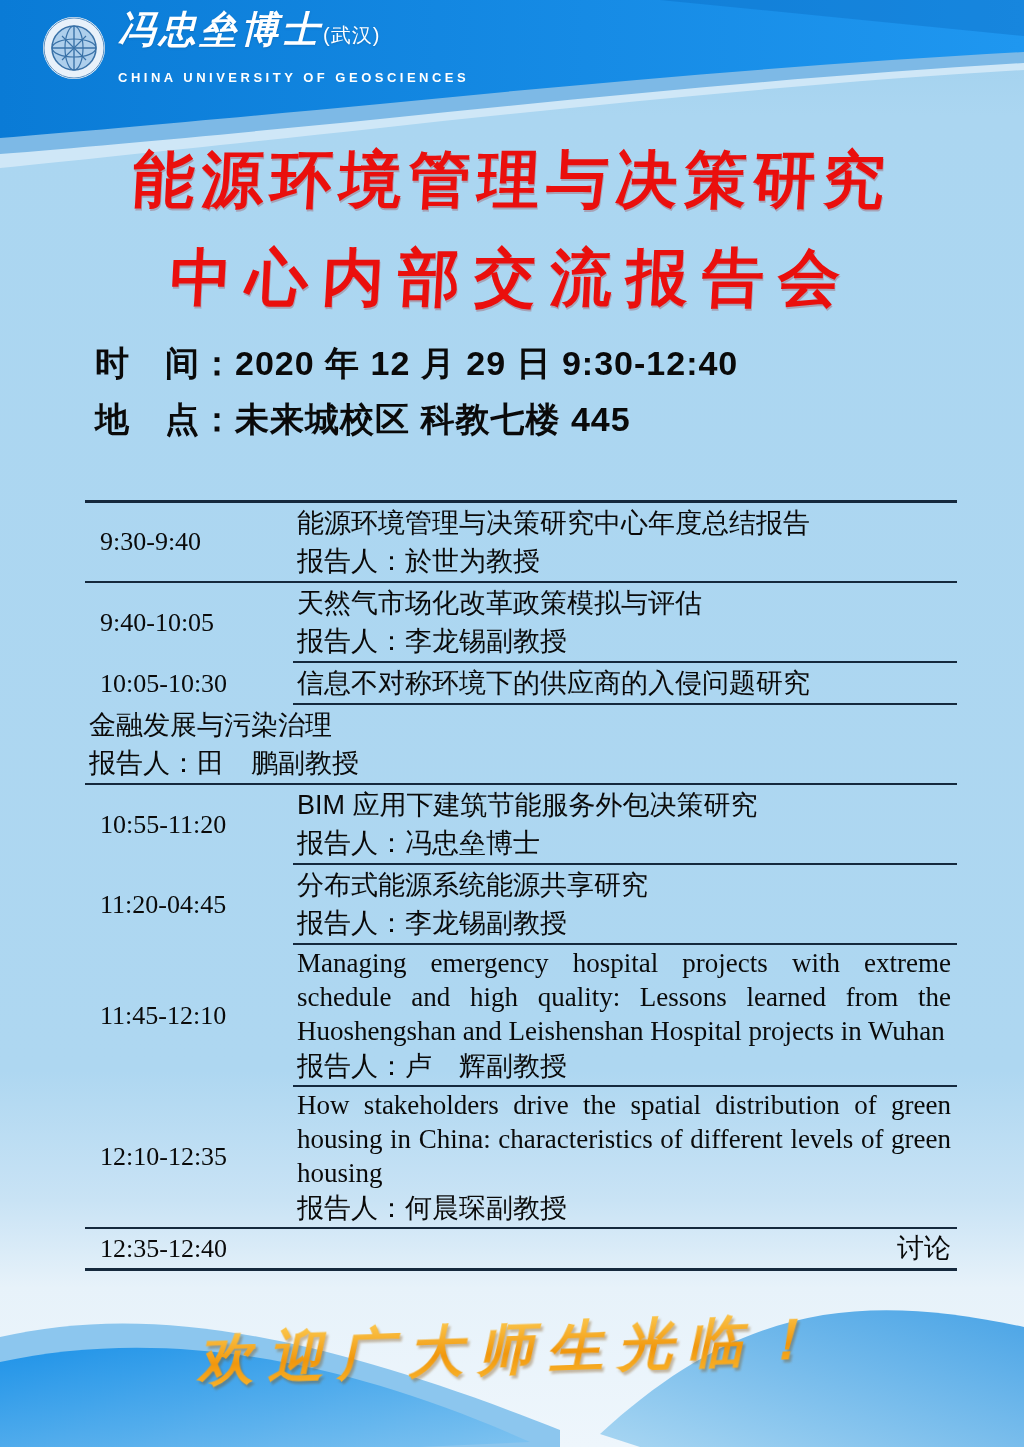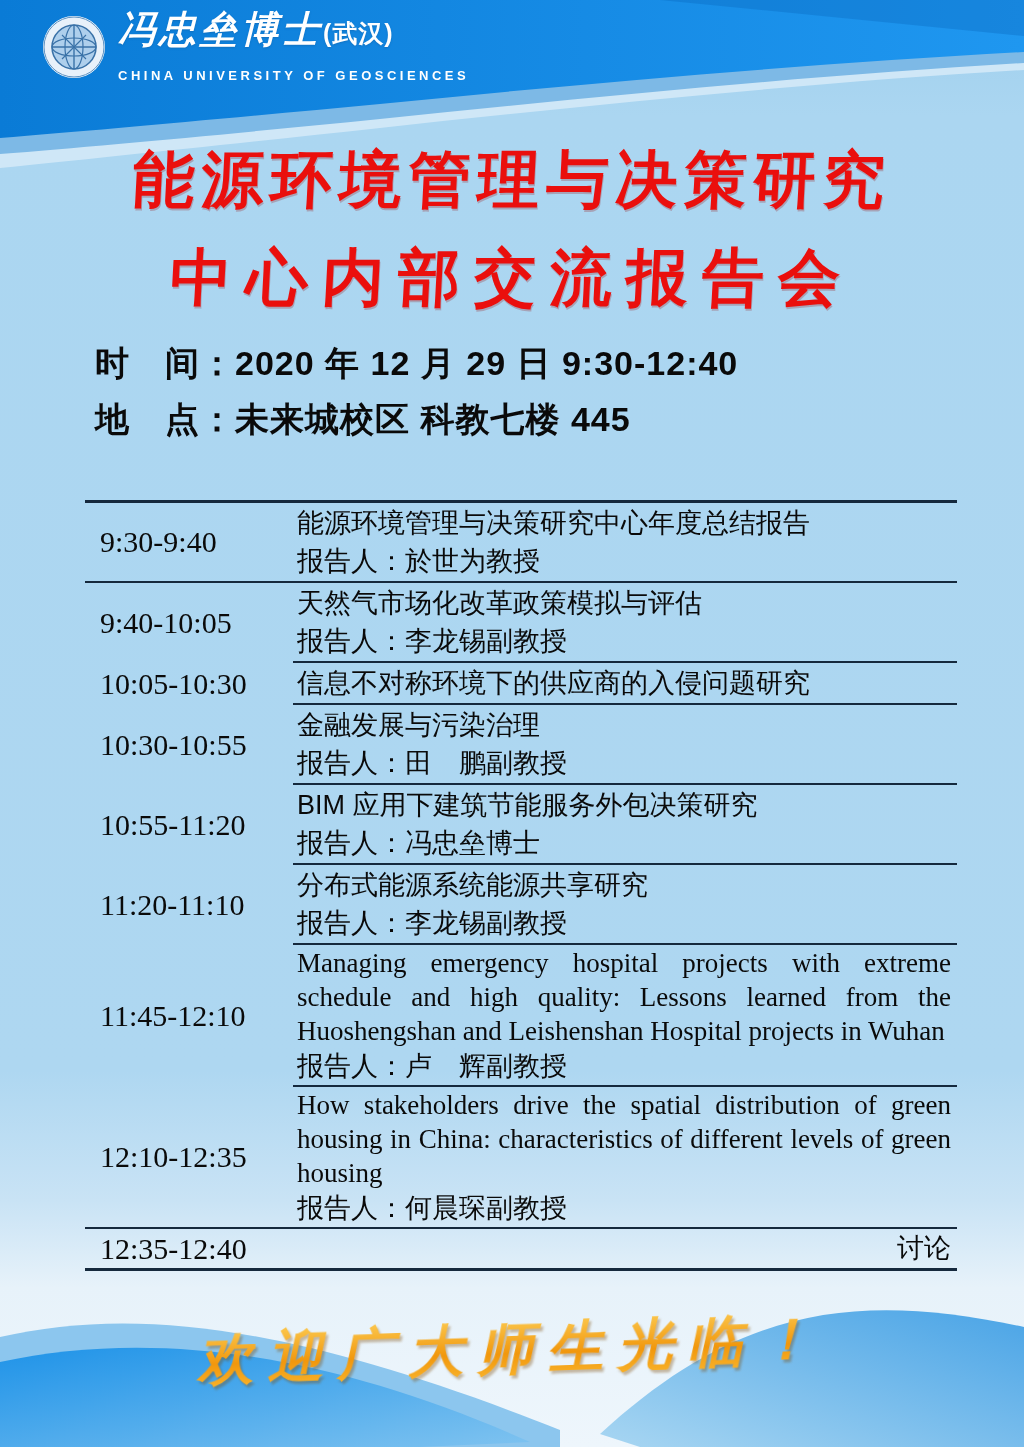--- a/index.html
+++ b/index.html
@@ -11,21 +11,21 @@
   svg.deco{position:absolute;left:0;width:1024px;display:block;}
   #top-waves{top:0;height:175px;}
   #bottom-waves{bottom:0;height:260px;}
 
   
   .brand{position:absolute;top:10px;left:42px;display:flex;align-items:center;z-index:5;}
   .brand .logo{width:64px;height:64px;margin-right:12px;}
   .brand .names{color:#ffffff;}
   .uni-cn{font-size:37px;font-weight:bold;letter-spacing:4px;line-height:40px;
           text-shadow:0 1px 2px rgba(20,80,140,.35);font-style:italic;}
-  .uni-branch{font-size:25px;font-weight:bold;font-style:normal;letter-spacing:1px;}
+  .uni-branch{font-size:20px;font-weight:normal;font-style:normal;letter-spacing:1px;}
   .uni-en{font-size:13px;font-weight:bold;letter-spacing:3.5px;margin-top:15px;}
 
   
   .main-title{position:absolute;left:0;width:100%;text-align:center;color:#ea0f0d;
     font-weight:900;font-size:62px;letter-spacing:7px;transform:skewX(-3deg);
     text-shadow:1px 2px 0 rgba(150,10,10,.25);z-index:4;}
   #title-line1{top:138px;}
   #title-line2{top:236px;letter-spacing:14px;}
 
   
@@ -33,21 +33,21 @@
         font-size:34px;letter-spacing:1px;}
   #info-time{top:341px;text-align:right;}
   #info-place{top:397px;}
 
   
   #schedule{position:absolute;top:500px;left:85px;width:872px;z-index:4;
     border-top:3px solid #15293d;border-bottom:3px solid #15293d;}
   .row{display:flex;align-items:center;}
   .row.sep-full{border-bottom:2px solid #15293d;}
   .cell-time{width:208px;flex:0 0 208px;padding-left:15px;box-sizing:border-box;
-    font-family:"Liberation Serif",serif;font-size:30px;color:#0a0a0a;}
+    font-family:"Liberation Serif",serif;font-size:26px;color:#0a0a0a;}
   .cell-topic{flex:1;padding:1px 6px 1px 4px;box-sizing:border-box;color:#0a0a0a;}
   .row.sep-topic .cell-topic{border-bottom:2px solid #15293d;}
   .t-title,.t-speaker{font-size:27px;line-height:38px;}
   .row.en .t-title{font-family:"Liberation Serif",serif;text-align:justify;line-height:34px;}
   .row.en .t-speaker{line-height:36px;}
   .row.single .t-title{line-height:37px;text-align:right;}
 
   
   #welcome{position:absolute;top:1312px;left:0;width:100%;text-align:center;z-index:6;
     font-size:56px;font-weight:900;font-style:italic;letter-spacing:14px;
@@ -118,37 +118,36 @@
     </div>
 
     <div class="row sep-topic">
       <div class="cell-time">10:05-10:30</div>
       <div class="cell-topic">
         <div class="t-title">信息不对称环境下的供应商的入侵问题研究</div>
       </div>
     </div>
 
     <div class="row sep-topic">
-      <div class="cell-time">10:30-10:55</div>
       <div class="cell-topic">
         <div class="t-title">金融发展与污染治理</div>
         <div class="t-speaker">报告人：田　鹏副教授</div>
       </div>
     </div>
 
     <div class="row sep-topic">
       <div class="cell-time">10:55-11:20</div>
       <div class="cell-topic">
         <div class="t-title">BIM 应用下建筑节能服务外包决策研究</div>
         <div class="t-speaker">报告人：冯忠垒博士</div>
       </div>
     </div>
 
     <div class="row sep-topic">
-      <div class="cell-time">11:20-11:10</div>
+      <div class="cell-time">11:20-04:45</div>
       <div class="cell-topic">
         <div class="t-title">分布式能源系统能源共享研究</div>
         <div class="t-speaker">报告人：李龙锡副教授</div>
       </div>
     </div>
 
     <div class="row sep-topic en">
       <div class="cell-time">11:45-12:10</div>
       <div class="cell-topic">
         <div class="t-title">Managing emergency hospital projects with extreme schedule and high quality: Lessons learned from the Huoshengshan and Leishenshan Hospital projects in Wuhan</div>

